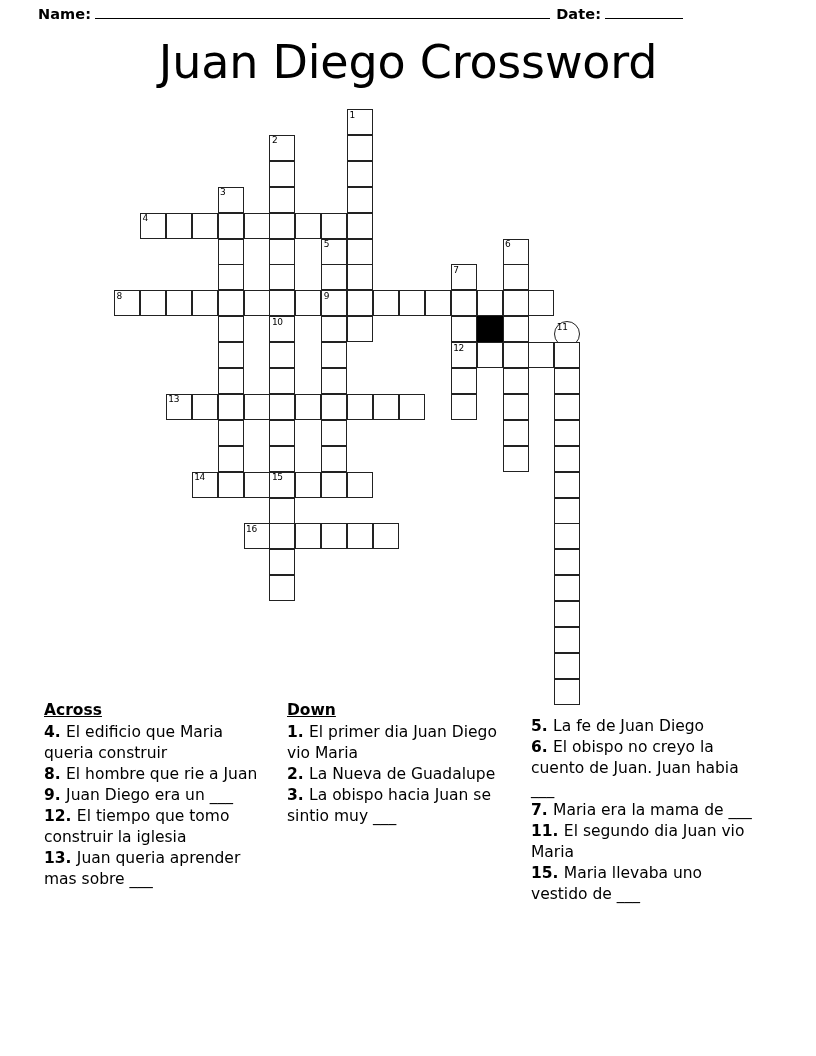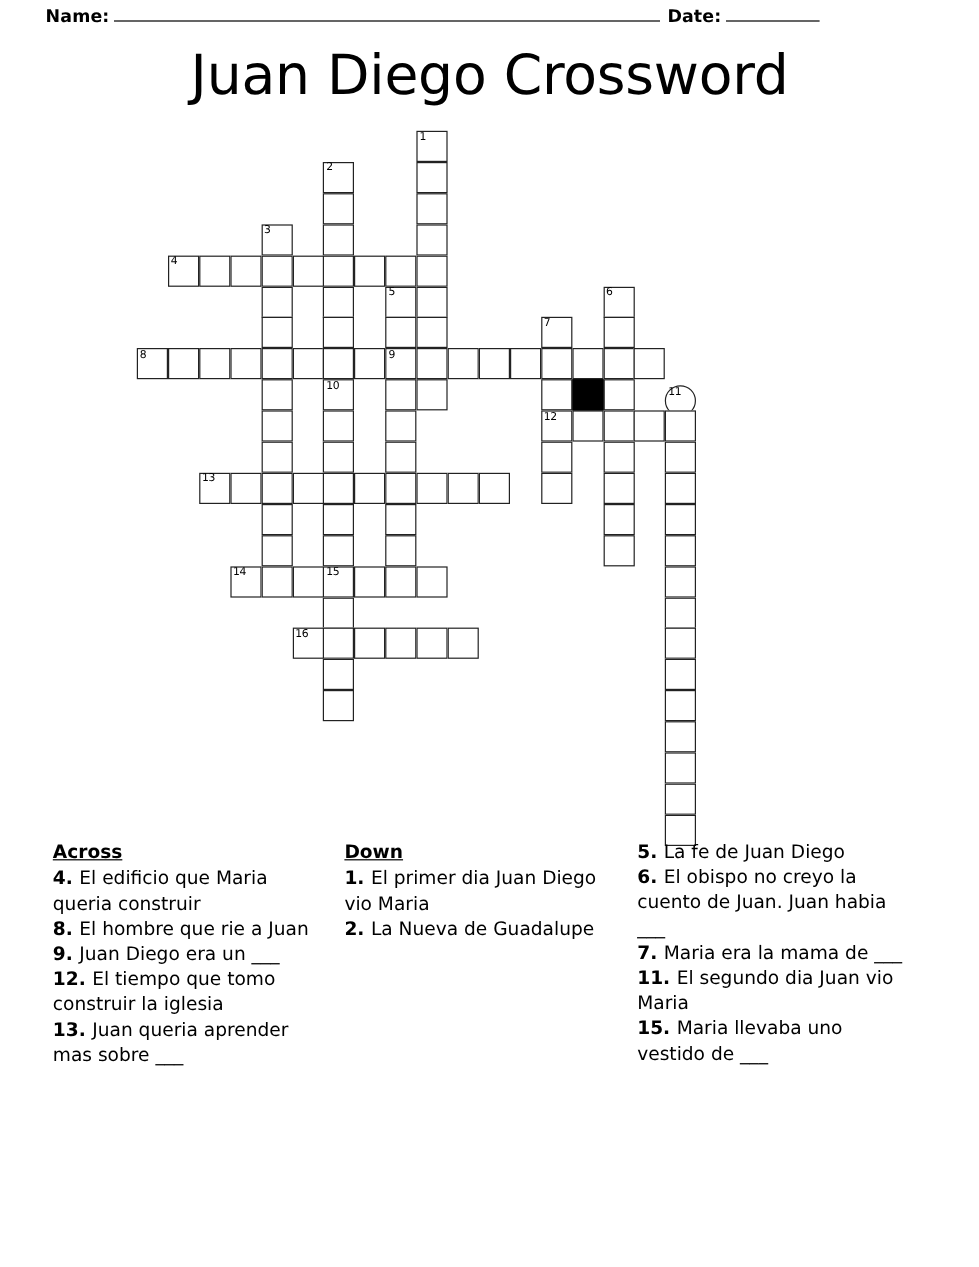--- a/index.html
+++ b/index.html
@@ -85,21 +85,21 @@
     width: 728px;
     display: flex;
     gap: 0px;
     align-items: flex-start;
   }
   .clue-col {
     width: 243px;
     padding-right: 14px;
   }
   .clue-col.c2 { width: 244px; }
-  .clue-col.c3 { width: 241px; }
+  .clue-col.c3 { width: 241px; margin-top: 16px; }
   .section-head {
     font-size: 15.5px;
     font-weight: 700;
     text-decoration: underline;
     line-height: 21px;
     margin: 0 0 1px 0;
   }
   .clue {
     font-size: 15.5px;
     line-height: 21px;
@@ -279,20 +279,21 @@
         <p class="clue"><span class="num">9. </span><span>Juan Diego era un ___</span></p>
         <p class="clue"><span class="num">12. </span><span>El tiempo que tomo construir la iglesia</span></p>
         <p class="clue"><span class="num">13. </span><span>Juan queria aprender mas sobre ___</span></p>
       </div>
   </div>
   <div class="clue-col c2">
     <div class="section-head">Down</div>
     <div id="col2b">
         <p class="clue"><span class="num">1. </span><span>El primer dia Juan Diego vio Maria</span></p>
         <p class="clue"><span class="num">2. </span><span>La Nueva de Guadalupe</span></p>
+        <p class="clue"><span class="num">3. </span><span>La obispo hacia Juan se sintio muy ___</span></p>
       </div>
   </div>
   <div class="clue-col c3">
     <div id="col3">
         <p class="clue"><span class="num">5. </span><span>La fe de Juan Diego</span></p>
         <p class="clue"><span class="num">6. </span><span>El obispo no creyo la cuento de Juan. Juan habia ___</span></p>
         <p class="clue"><span class="num">7. </span><span>Maria era la mama de ___</span></p>
         <p class="clue"><span class="num">11. </span><span>El segundo dia Juan vio Maria</span></p>
         <p class="clue"><span class="num">15. </span><span>Maria llevaba uno vestido de ___</span></p>
       </div>

